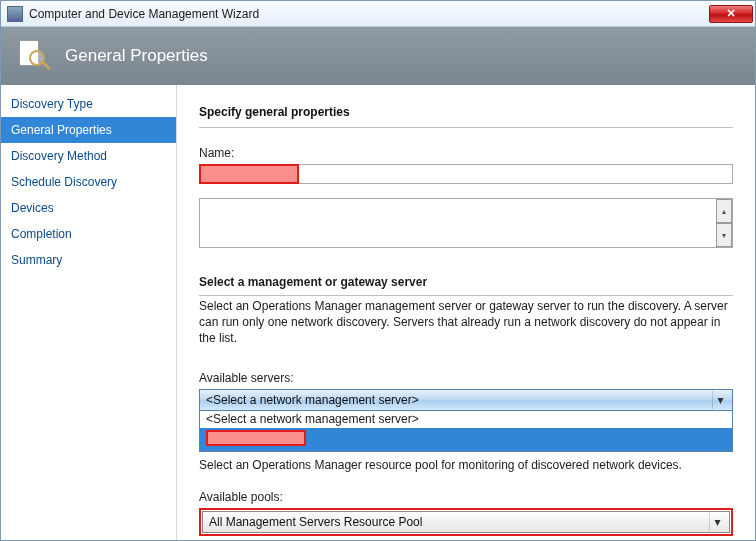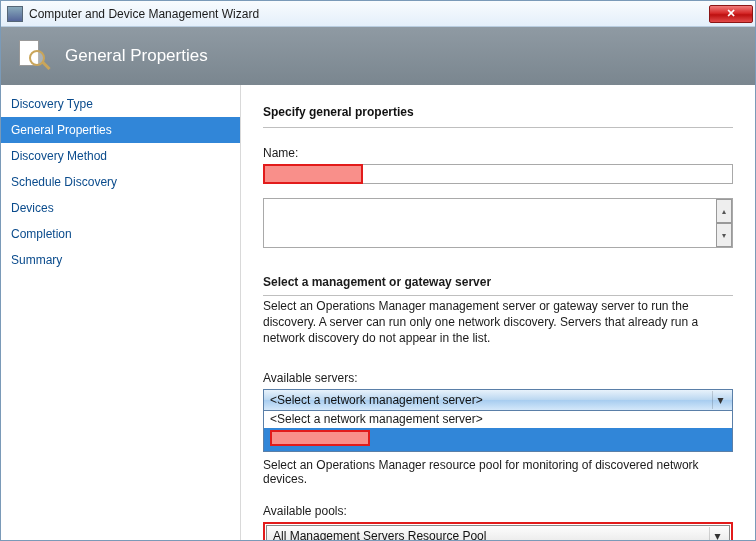--- a/index.html
+++ b/index.html
@@ -66,21 +66,21 @@
     background:#c9a55a; transform:rotate(45deg);
   }
   .header h1 {
     font-size: 17px; font-weight: 400; margin:0;
   }
   .body {
     display: flex;
     height: calc(100% - 26px - 58px);
   }
   .sidebar {
-    width: 240px;
+    width: 176px;
     border-right: 1px solid #d9d9d9;
     background: #fff;
     padding-top: 6px;
   }
   .sidebar .step {
     padding: 6px 10px;
     color: #0a4b8c;
     cursor: pointer;
   }
   .sidebar .step.active {

